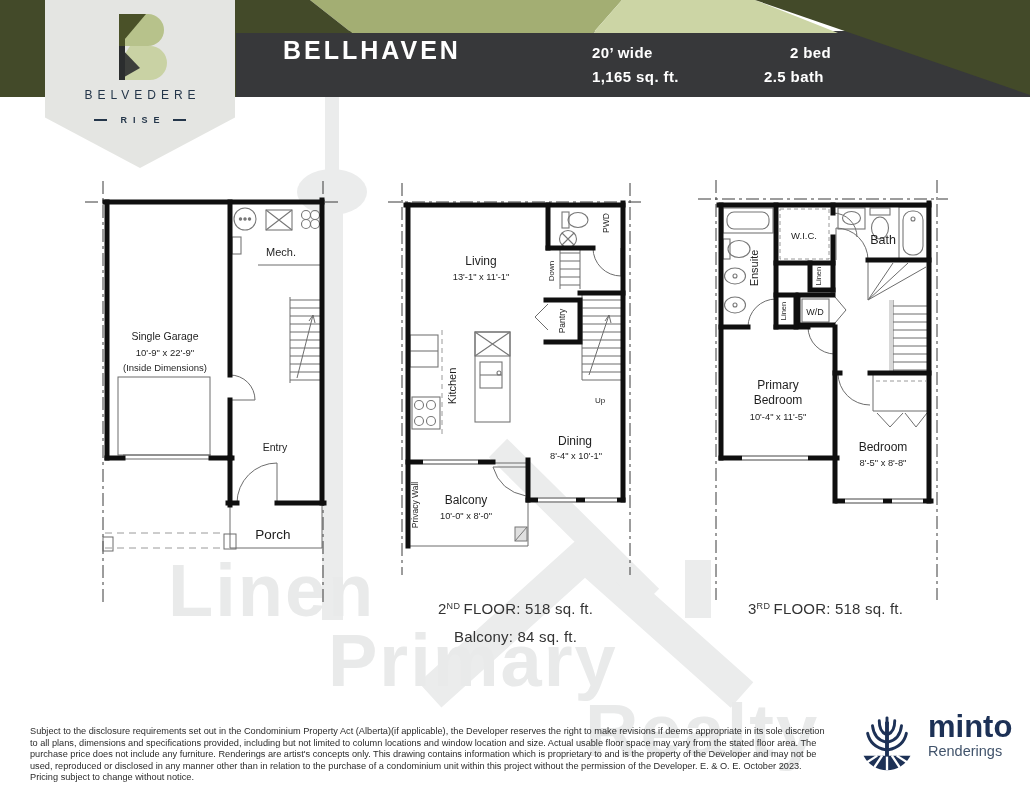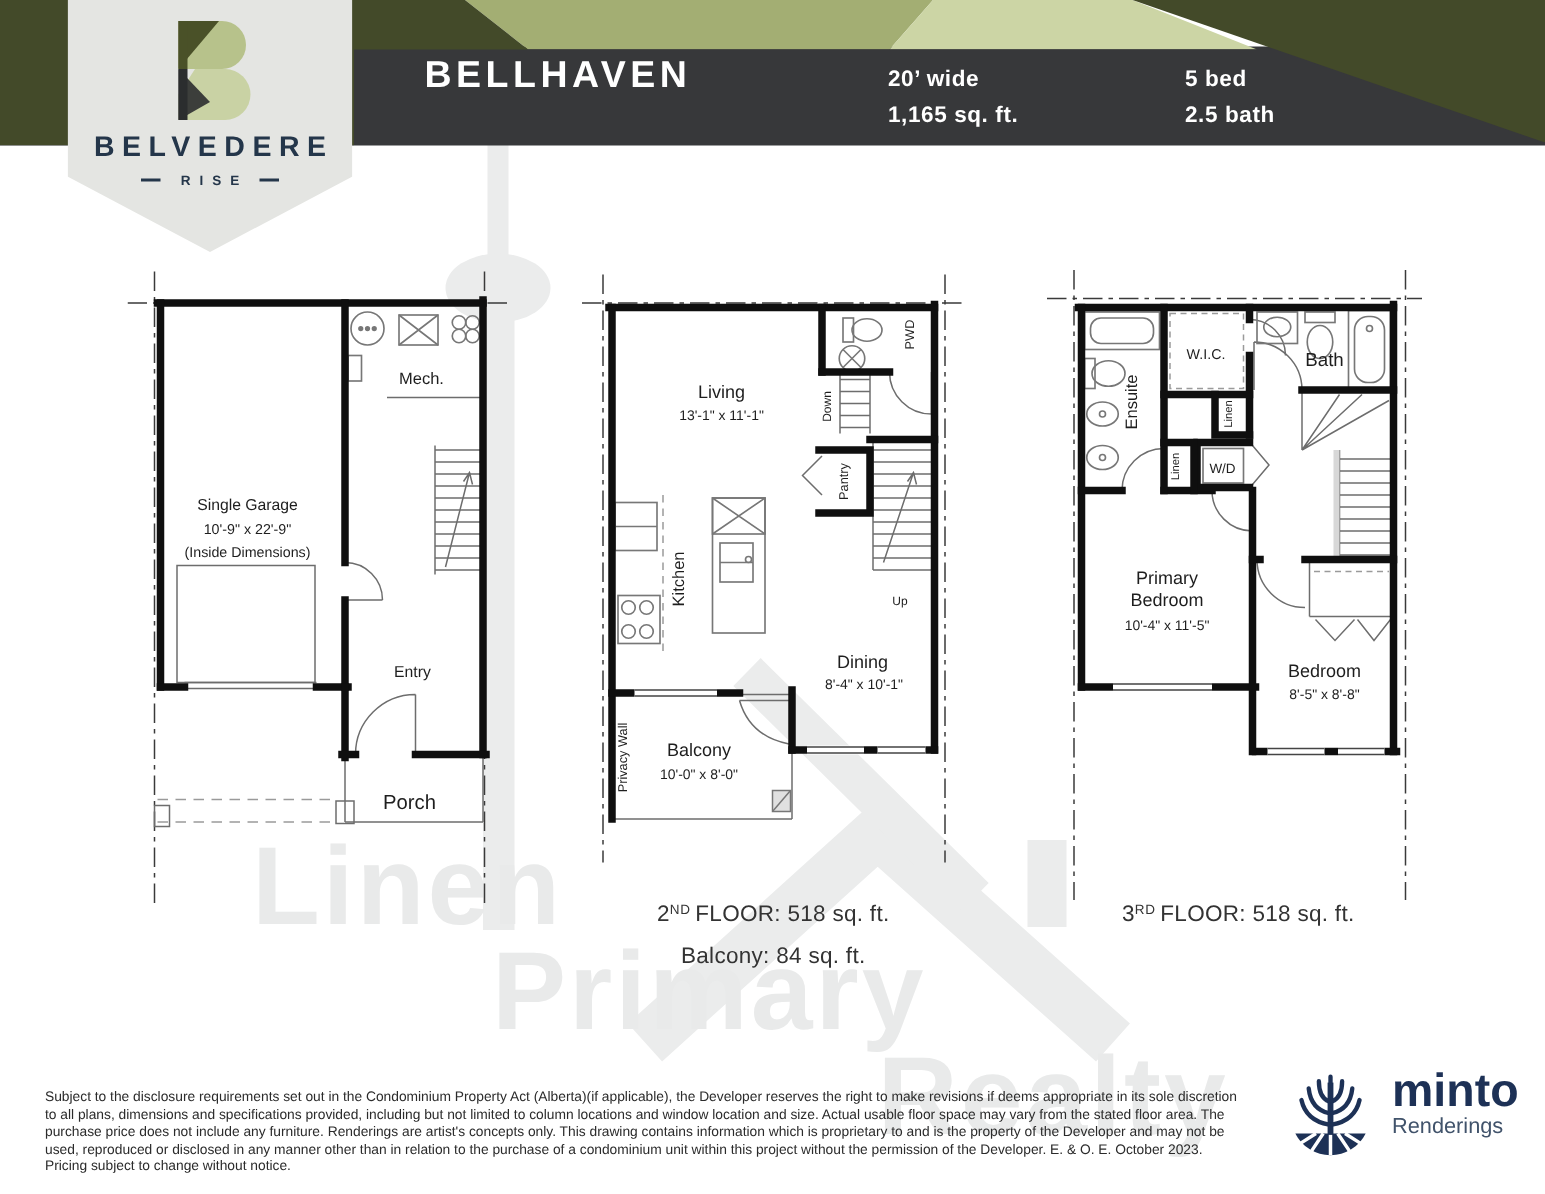--- a/index.html
+++ b/index.html
@@ -18,21 +18,21 @@
       clip-path:polygon(55px 0px,330px 0px,330px 95px);}
   .model-name{position:absolute;left:283px;top:36px;color:#fff;font-size:25px;font-weight:bold;
       letter-spacing:3px;}
   .model-type{position:absolute;left:283px;top:68px;color:#f2f2f2;font-size:13px;letter-spacing:2.2px;}
   .spec{position:absolute;color:#fff;font-size:15px;font-weight:bold;letter-spacing:.4px;}
   
   .badge{position:absolute;left:45px;top:0;width:190px;height:168px;background:#e4e5e2;
       clip-path:polygon(0 0,100% 0,100% 70%,50% 100%,0 70%);}
   .badge .blogo{position:absolute;left:67px;top:13px;}
   .badge .bname{position:absolute;left:0;top:88px;width:100%;text-align:center;color:#24364a;
-      font-size:19px;font-weight:bold;letter-spacing:5px;text-indent:5px;}
+      font-size:12px;font-weight:normal;letter-spacing:5px;text-indent:5px;}
   .rise-row{position:absolute;left:0;top:115px;width:100%;display:flex;align-items:center;
       justify-content:center;gap:7px;color:#24364a;}
   .rise-row .dash{width:13px;height:1.5px;background:#24364a;}
   .rise-row span{font-size:9px;font-weight:bold;letter-spacing:6px;text-indent:6px;}
   
   .wm{position:absolute;z-index:0;color:#e9eaea;font-weight:bold;font-size:74px;letter-spacing:2px;}
   .wm-shapes{position:absolute;left:280px;top:50px;z-index:0;}
   
   .plan{position:absolute;top:175px;width:255px;height:440px;z-index:1;}
   .plan svg{width:100%;height:100%;}
@@ -343,22 +343,22 @@
   <div class="hdr">
     <div class="bar"></div>
     <div class="band-mid"></div>
     <div class="band-light"></div>
     <div class="olive-left"></div>
     <div class="olive-right"></div>
 
     <div class="model-name">BELLHAVEN</div>
     <div class="spec" style="left:592px;top:44px;">20’ wide</div>
     <div class="spec" style="left:592px;top:68px;">1,165  sq. ft.</div>
-    <div class="spec" style="left:790px;top:44px;">5 bed</div>
-    <div class="spec" style="left:790px;top:68px;text-align:center;">2.5 bath</div>
+    <div class="spec" style="left:790px;top:44px;">2 bed</div>
+    <div class="spec" style="left:764px;top:68px;text-align:center;">2.5 bath</div>
 
     <div class="badge">
       <svg class="blogo" width="56" height="68" viewBox="0 0 56 68">
         <path d="M7,1 H36 A16,16 0 0 1 36,33 H20 L7,33 Z" fill="#b7c28b"></path>
         <path d="M18,33 H38 A17,17 0 0 1 38,67 H7 L7,50 Z" fill="#c9d2a4"></path>
         <path d="M7,1 L34,1 L7,33 Z" fill="#4a5128"></path>
         <path d="M7,33 L28,55 L7,67 Z" fill="#3c3e3b"></path>
         <rect x="7" y="33" width="6" height="34" fill="#2b2d2e"></rect>
         <rect x="7" y="1" width="6" height="32" fill="#4a5128"></rect>
       </svg>

